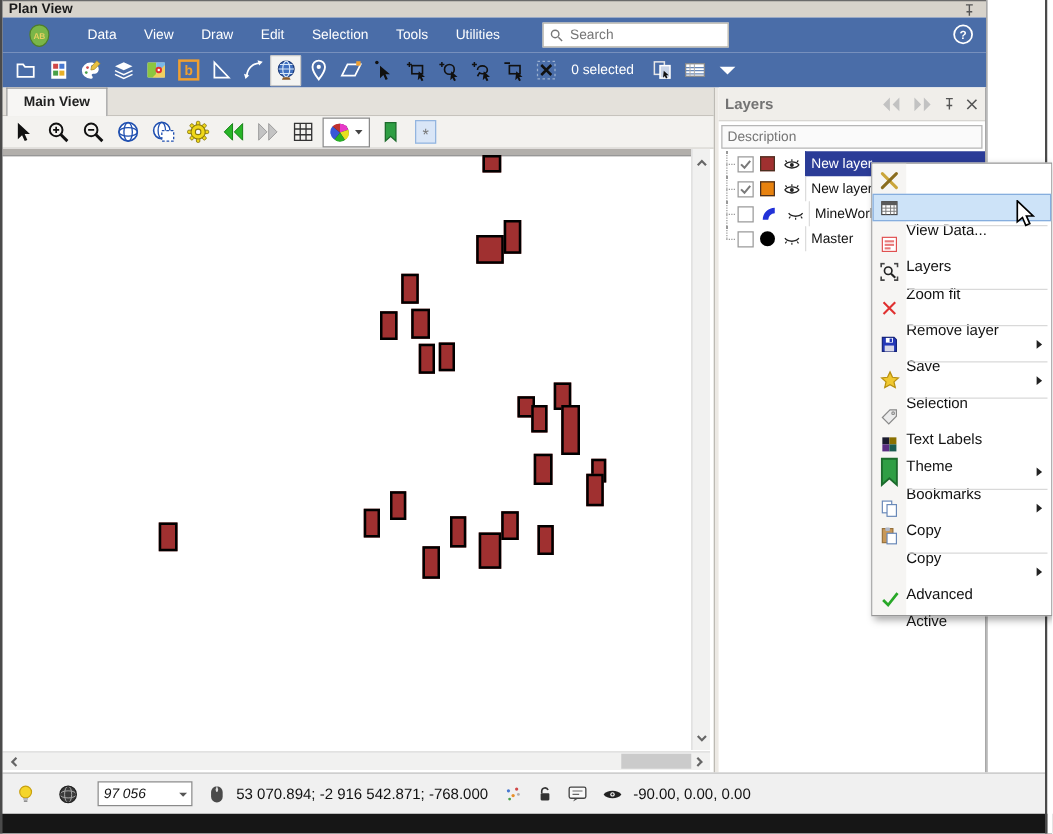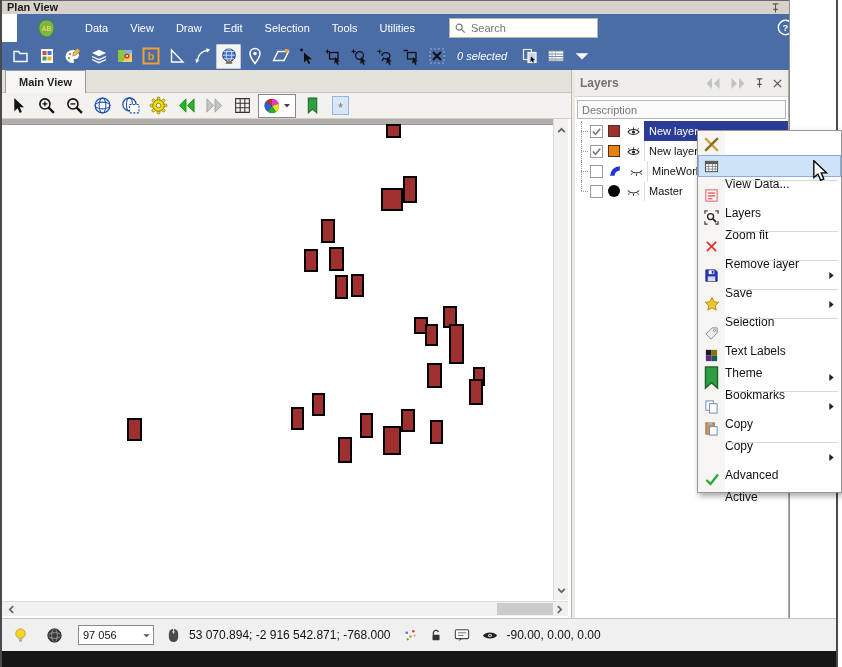--- a/index.html
+++ b/index.html
@@ -7,34 +7,34 @@
   .app{position:relative;width:842px;height:667px;overflow:hidden;background:#fff;}
   
   .edge-left{position:absolute;left:0;top:0;width:2px;height:667px;background:#4a4a4a;}
   .edge-right{position:absolute;left:836px;top:0;width:2px;height:667px;background:#4a4a4a;}
   .edge-right2{position:absolute;left:838px;top:0;width:4px;height:667px;background:#fff;}
   .bottomband{position:absolute;left:0;top:651px;width:842px;height:16px;background:#161616;}
   
   .titlebar{position:absolute;left:2px;top:0;width:787px;height:14px;background:#d7d3cb;border-top:1px solid #6a6a6a;box-sizing:border-box;font-size:11px;font-weight:bold;color:#1a1a1a;line-height:13px;padding-left:5px;}
   .titlebar .tpin{position:absolute;left:768px;top:1px;}
   
-  .menubar{position:absolute;left:17px;top:14px;width:787px;height:28px;background:#4a6da8;display:flex;align-items:center;}
+  .menubar{position:absolute;left:2px;top:14px;width:787px;height:28px;background:#4a6da8;display:flex;align-items:center;}
   .menubar .logo{margin-left:20px;display:flex;}
   .menu-items{display:flex;margin-left:18px;}
   .menu-item{color:#fff;font-size:11px;padding:5px 11px;}
   .searchbox{position:absolute;left:432px;top:4px;width:149px;height:20px;background:#fff;border:1px solid #b8b4a8;box-sizing:border-box;display:flex;align-items:center;padding:0 4px;}
   .searchbox input{border:none;outline:none;flex:1;font-size:11px;font-family:"Liberation Sans",sans-serif;color:#333;background:transparent;margin-left:3px;width:100px;}
   .helpbtn{position:absolute;left:760px;top:5px;}
   
   .toolbar1{position:absolute;left:2px;top:42px;width:787px;height:28px;background:#4a6da8;display:flex;align-items:center;padding-left:6px;box-sizing:border-box;}
   .tbicons{display:flex;align-items:center;gap:1px;}
   .tbtn{width:25px;height:25px;display:flex;align-items:center;justify-content:center;box-sizing:border-box;}
   .tbtn svg{width:18px;height:18px;}
   .tbtn.active{background:#f4f4f2;border:1px solid #c8c8c8;border-radius:1px;}
-  .selcount{color:#fff;font-size:11px;margin:0 10px 0 8px;font-style:italic;}
+  .selcount{color:#fff;font-size:11px;margin:0 10px 0 8px;}
   
   .rightwhite{position:absolute;left:789px;top:0;width:47px;height:618px;background:#fff;border-left:1px solid #8f8f8f;box-sizing:border-box;}
   
   .tabbar{position:absolute;left:2px;top:70px;width:569px;height:23px;background:#e4e1db;border-bottom:1px solid #c6c3bd;box-sizing:border-box;}
   .tab{position:absolute;left:3px;top:0;height:23px;background:#f7f6f4;border:1px solid #9a9a9a;border-bottom:none;box-sizing:border-box;font-size:11px;font-weight:bold;color:#222;line-height:22px;padding:0 13px;}
   .viewbar{position:absolute;left:2px;top:93px;width:569px;height:26px;background:#f3f2ef;border-bottom:1px solid #d2d0cc;box-sizing:border-box;display:flex;align-items:center;padding-left:4px;}
   .tbicons2{display:flex;align-items:center;gap:4px;}
   .tbtn2{width:24px;height:22px;display:flex;align-items:center;justify-content:center;}
   .tbtn2 svg{width:19px;height:19px;}
   .tbtn2.boxed{width:36px;height:22px;border:1px solid #8a8a8a;background:#fff;}
@@ -80,21 +80,21 @@
   .mitem{display:flex;align-items:center;height:22px;font-size:12px;color:#111;position:relative;z-index:1;}
   .micon{width:27px;display:flex;align-items:center;justify-content:center;flex:none;}
   .mlabel{flex:1;white-space:nowrap;margin-top:36px;}
   .marrow{width:13px;flex:none;display:flex;}
   .mitem.hl{background:#cde3f8;outline:1px solid #86aede;outline-offset:-1px;}
   .mitem.bold .mlabel{font-weight:bold;}
   .msep{height:1px;background:#d9d9d9;margin:3px 3px 3px 29px;position:relative;z-index:1;}
   .menu-cursor{position:absolute;left:812px;top:160px;z-index:60;}
   
   .statusbar{position:absolute;left:2px;top:618px;width:834px;height:33px;background:#f0f0f0;border-top:1px solid #c2c2c2;box-sizing:border-box;display:flex;align-items:center;font-size:12px;color:#111;}
-  .sb-dd{margin-left:15px;width:76px;height:20px;background:#fff;border:1px solid #8a8a8a;box-sizing:border-box;display:flex;align-items:center;font-size:11px;}
+  .sb-dd{margin-left:15px;width:76px;height:20px;background:#fff;border:1px solid #8a8a8a;box-sizing:border-box;display:flex;align-items:center;font-size:11px;font-style:italic;}
   .sb-dd .ddval{flex:1;padding-left:4px;color:#111;}
   .sb-dd .ddcaret{width:14px;display:flex;justify-content:center;}
   .sb-text{margin-left:9px;}
   .icn{display:inline-flex;align-items:center;justify-content:center;}
 </style>
 </head>
 <body>
 
 <div class="app">
 

